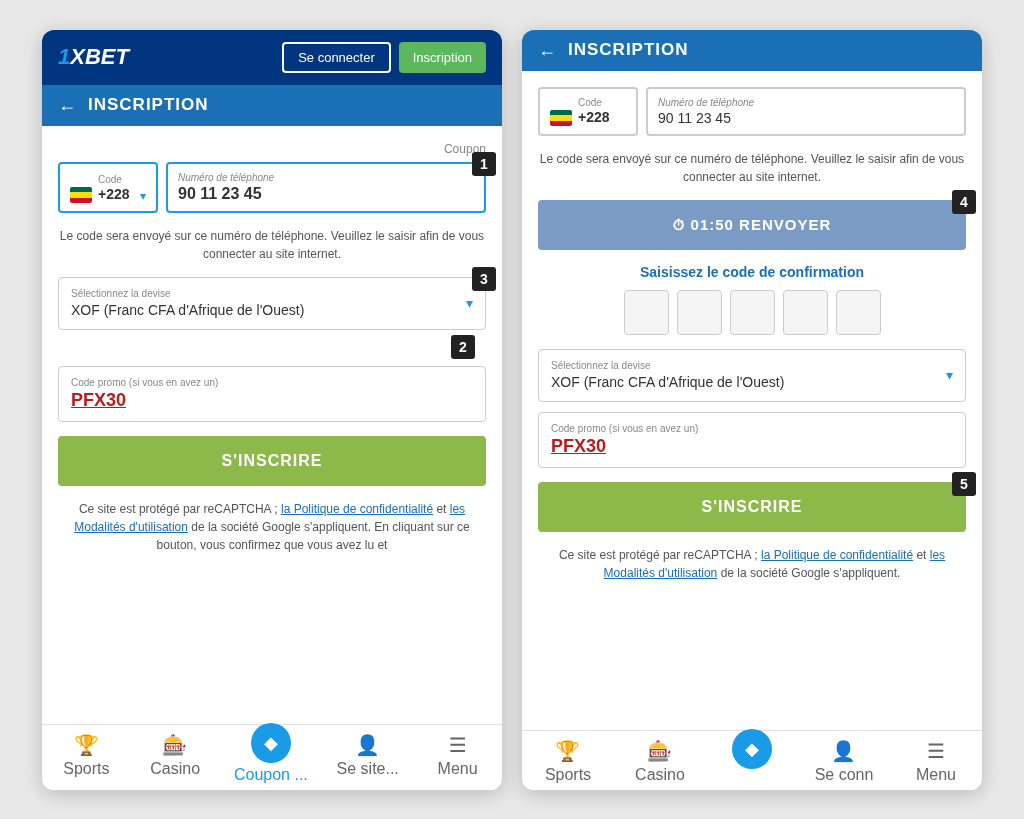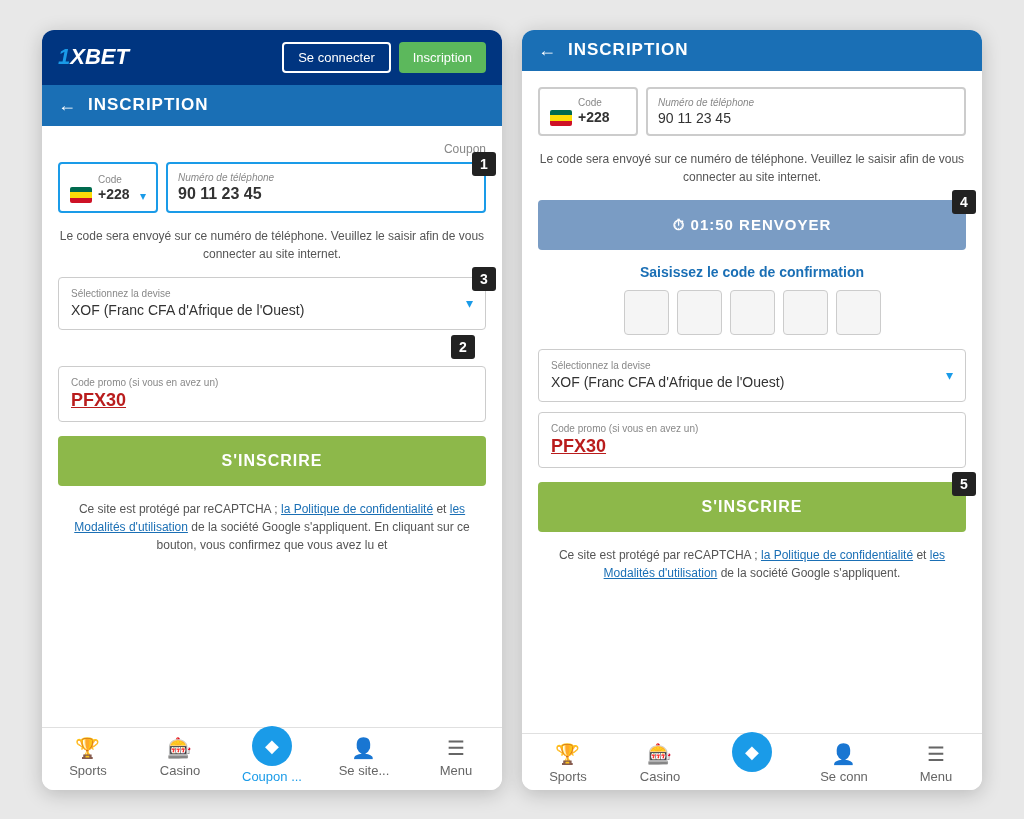--- a/index.html
+++ b/index.html
@@ -347,21 +347,21 @@
       border-radius: 50%;
       display: flex;
       align-items: center;
       justify-content: center;
       color: #fff;
       font-size: 18px;
       margin-top: -10px;
     }
 
     .nav-label {
-      font-size: 13px;
+      font-size: 16px;
       color: #666;
     }
 
     .nav-label.active {
       color: #1a9be8;
     }
 
     
     .annotation {
       position: absolute;

